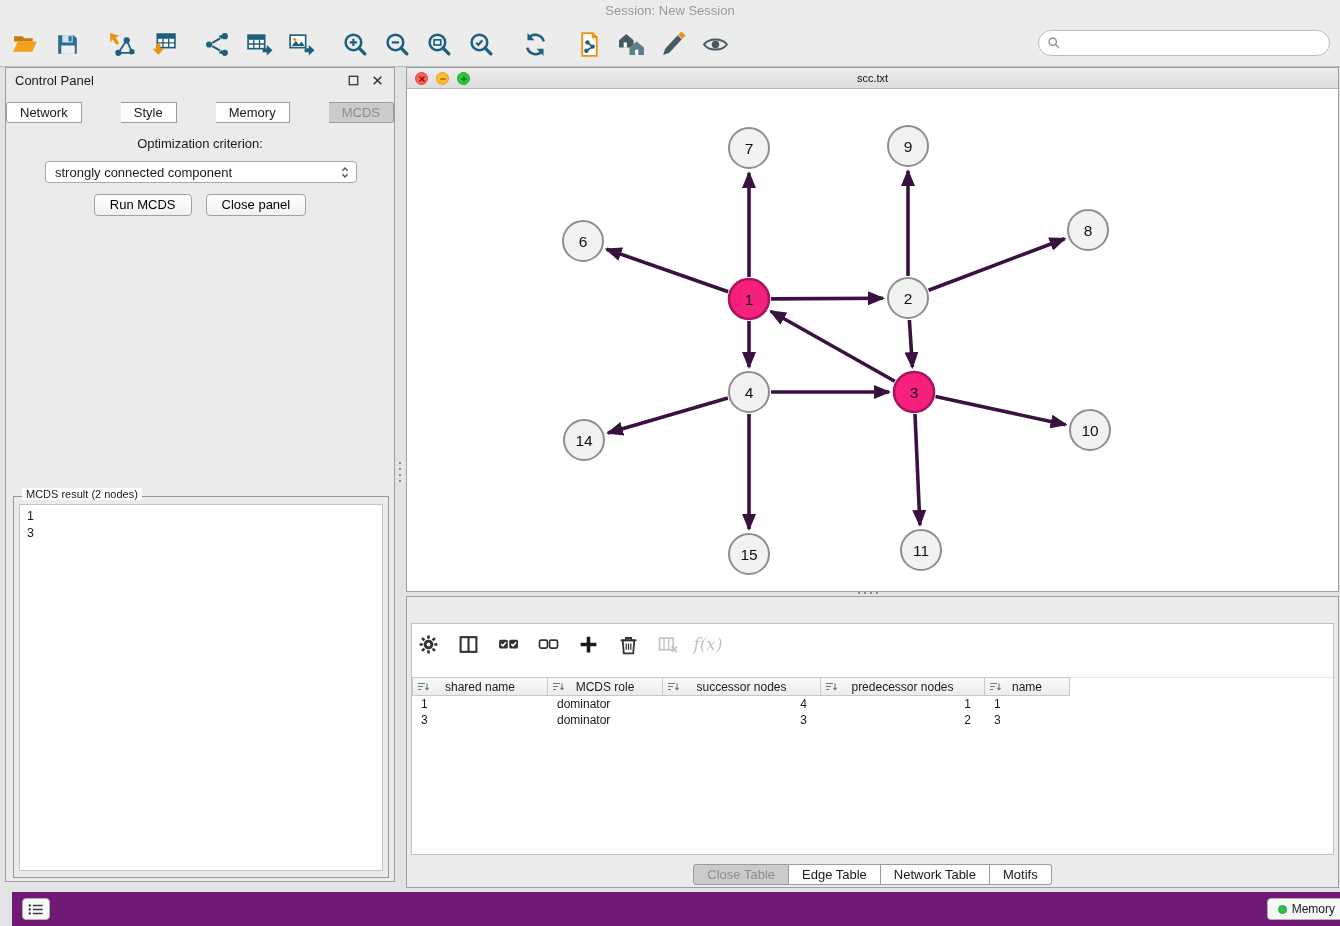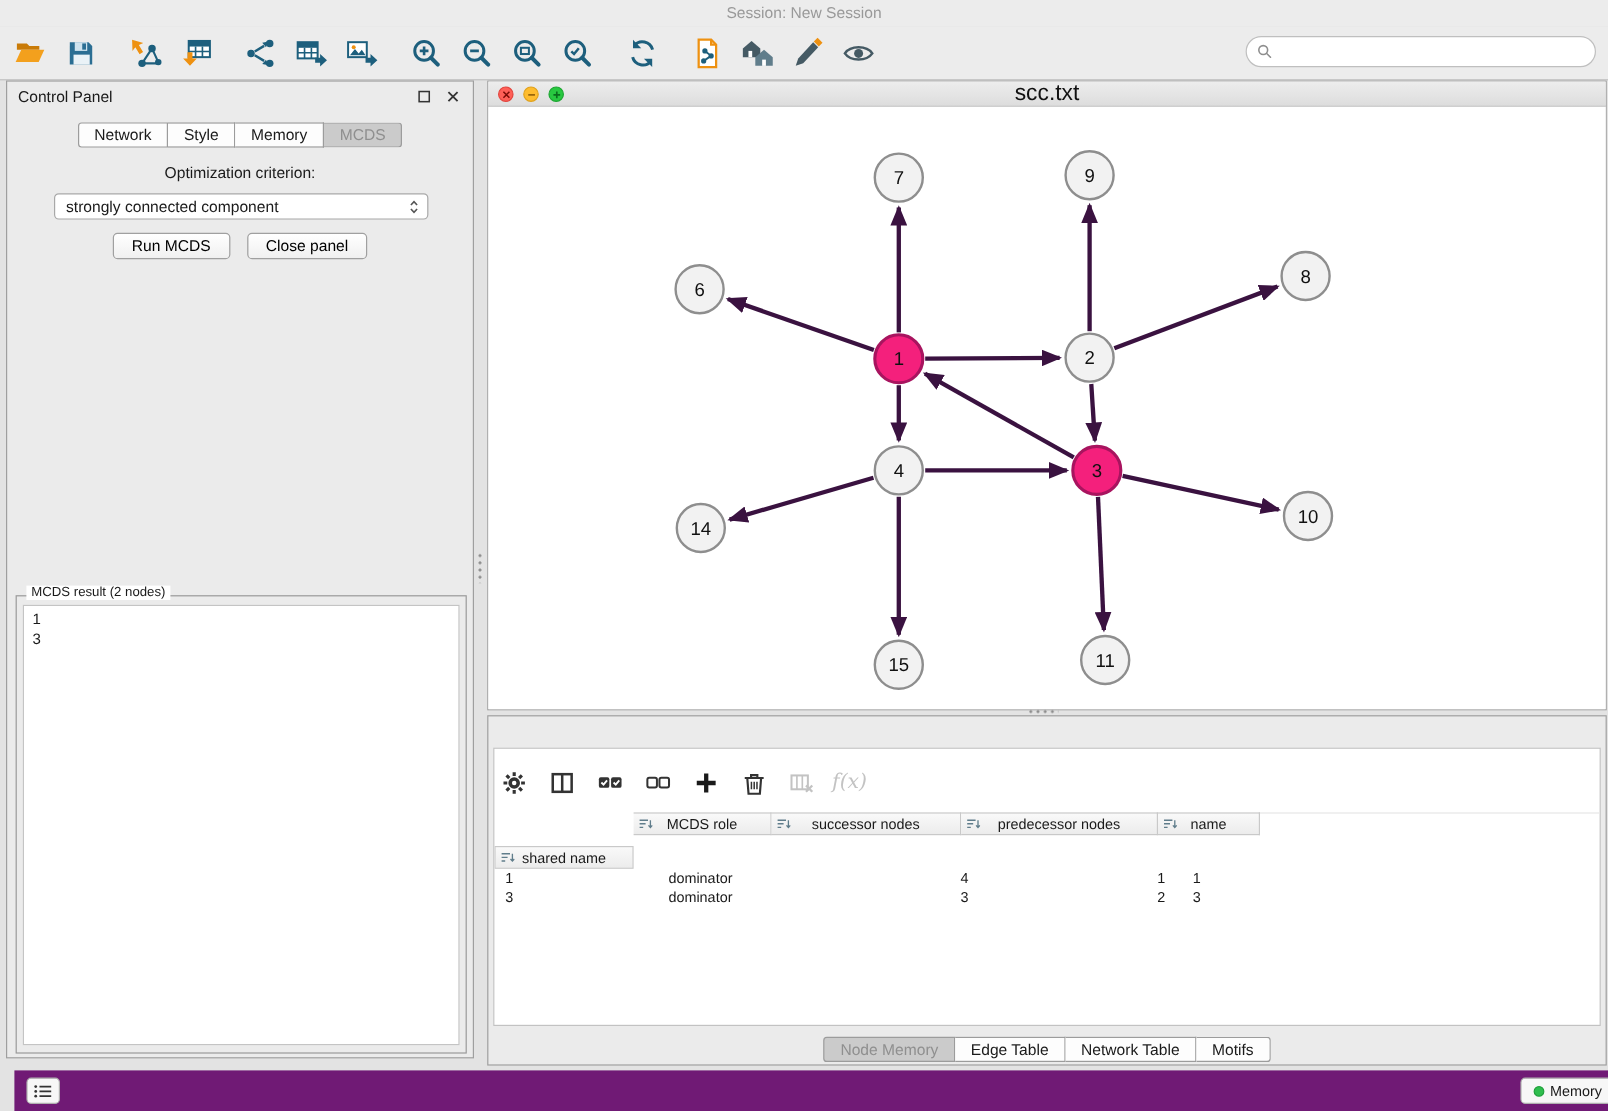--- a/index.html
+++ b/index.html
@@ -13,55 +13,55 @@
   .tb-btn.gap{margin-left:12px}
   .tb-btn svg{width:27px;height:27px}
   .search-box{position:absolute;right:10px;top:8px;width:292px;height:26px;background:#fff;border:1px solid #bfbfbf;border-radius:13px;display:flex;align-items:center;padding:0 8px;gap:5px}
   .search-box input{border:none;outline:none;flex:1;font-size:12px;background:transparent}
 
   
   .panel{position:absolute;background:#ebebeb;border:1px solid #9f9f9f}
   .panel-header{height:25px;display:flex;align-items:center;padding:0 9px;font-size:13px}
   .panel-header .spacer{flex:1}
   .hdr-btn{width:16px;height:16px;display:flex;align-items:center;justify-content:center;margin-left:8px;cursor:pointer}
-  .tabs{display:flex;justify-content:center}
+  .tabs{display:flex;justify-content:space-between}
   .tab{height:21px;line-height:19px;padding:0 13px;background:#fdfdfd;border:1px solid #9c9c9c;border-left:none;font-size:13px;cursor:pointer;white-space:nowrap}
   .tab:first-child{border-left:1px solid #9c9c9c;border-radius:3px 0 0 3px}
   .tab:last-child{border-radius:0 3px 3px 0}
   .tab.active{background:#cbcbcb;color:#8f8f8f}
 
   
   #control-panel{left:5px;top:67px;width:390px;height:815px}
   #cp-tabs{margin-top:9px}
   .cp-label{position:absolute;top:68px;left:0;width:100%;text-align:center;font-size:13px}
   .cp-select{position:absolute;left:39px;top:93px;width:312px;height:22px;background:#fff;border:1px solid #a8a8a8;border-radius:4px;display:flex;align-items:center;padding:0 5px 0 9px;font-size:13px;cursor:pointer}
   .cp-select .grow{flex:1;overflow:hidden;white-space:nowrap}
   .cp-buttons{position:absolute;top:126px;left:0;width:100%;display:flex;justify-content:center;gap:14px}
   .btn{height:22px;padding:0 15px;background:linear-gradient(#ffffff,#f0f0f0);border:1px solid #a0a0a0;border-radius:4px;font-size:13px;line-height:20px;cursor:pointer;font-family:"Liberation Sans",sans-serif}
   .groupbox{position:absolute;left:7px;top:428px;width:376px;height:382px;border:1px solid #9a9a9a}
   .groupbox .gb-title{position:absolute;top:-9px;left:8px;background:#ffffff;padding:0 4px;font-size:11px}
   .gb-list{position:absolute;left:5px;right:5px;top:7px;bottom:6px;background:#fff;border:1px solid #c4c4c4;padding:3px 0;overflow:hidden}
   .result-item{font-size:12.5px;line-height:17px;padding:0 7px}
 
   
   #network-window{left:406px;top:67px;width:933px;height:525px;background:#fff;border:1px solid #9f9f9f}
-  .nw-titlebar{height:21px;background:linear-gradient(#ededed,#dddddd);border-bottom:1px solid #b6b6b6;position:relative;text-align:center;line-height:20px;font-size:19px;color:#111}
+  .nw-titlebar{height:21px;background:linear-gradient(#ededed,#dddddd);border-bottom:1px solid #b6b6b6;position:relative;text-align:center;line-height:20px;font-size:11px;color:#111}
   .traffic{position:absolute;left:8px;top:4px;display:flex;gap:8px}
   .tl{width:13px;height:13px;border-radius:50%;cursor:pointer;display:flex;align-items:center;justify-content:center}
   .tl svg{width:8px;height:8px}
   .tl.red{background:#ff5f57;border:1px solid #e2463f}
   .tl.yellow{background:#febc2e;border:1px solid #e0a21d}
   .tl.green{background:#28c840;border:1px solid #1ea733}
   #graph-canvas{position:absolute;left:0;top:21px;right:0;bottom:0;background:#fff}
   #graph-svg{width:100%;height:100%;display:block}
 
   
   #table-panel{left:406px;top:596px;width:933px;height:292px}
   .tp-content{position:absolute;left:4px;top:26px;right:4px;height:232px;background:#fff;border:1px solid #c2c2c2;overflow:hidden}
-  .tp-toolbar{height:40px;display:flex;align-items:flex-end;padding-left:4px;gap:16px}
+  .tp-toolbar{height:40px;display:flex;align-items:center;padding-left:4px;gap:16px}
   .tp-btn{width:24px;height:24px;display:flex;align-items:center;justify-content:center;cursor:pointer}
   .tp-btn svg{width:21px;height:21px}
   .fx{font-family:"DejaVu Serif",serif;font-style:italic;font-size:17px;color:#c3c3c3}
   .tbl-header{display:flex;margin-top:13px}
   .th{position:relative;height:19px;background:linear-gradient(#f9f9f9,#ececec);border:1px solid #c9c9c9;border-left:none;display:flex;align-items:center;justify-content:center;font-size:12px;cursor:pointer}
   .th:first-child{border-left:1px solid #c9c9c9}
   .th .sort-ic{position:absolute;left:4px;top:3px}
   .th-filler{flex:1;height:19px;border-top:1px solid #e6e6e6}
   .tr{display:flex;height:16px;align-items:center;cursor:pointer}
   .td{font-size:12px;height:16px;line-height:16px;overflow:hidden;white-space:nowrap}
@@ -405,21 +405,21 @@
             <rect x="1.5" y="4" width="13" height="11" fill="none" stroke="#c3c3c3" stroke-width="1.6"></rect>
             <path d="M5.8 4v11M10.1 4v11" stroke="#c3c3c3" stroke-width="1.3"></path>
             <path d="M13 12l5 5M18 12l-5 5" stroke="#c3c3c3" stroke-width="1.8"></path>
           </svg>
         </div>
         <div class="tp-btn disabled">
           <span class="fx">f(x)</span>
         </div>
       </div>
     <div class="tbl-header" id="tbl-header">
-        <div class="th" style="width: 116px; margin-top: 28px;">
+        <div class="th" style="width: 136px;">
           <svg class="sort-ic" viewBox="0 0 12 12" width="12" height="12">
             <path d="M1 2.5h7M1 5.5h5M1 8.5h3" stroke="#607D8B" stroke-width="1.2"></path>
             <path d="M10 2.5v6M8.4 6.8L10 8.6l1.6-1.8" fill="none" stroke="#607D8B" stroke-width="1.1"></path>
           </svg>
           <span class="th-label">shared name</span>
         </div>
         <div class="th" style="width: 115px;">
           <svg class="sort-ic" viewBox="0 0 12 12" width="12" height="12">
             <path d="M1 2.5h7M1 5.5h5M1 8.5h3" stroke="#607D8B" stroke-width="1.2"></path>
             <path d="M10 2.5v6M8.4 6.8L10 8.6l1.6-1.8" fill="none" stroke="#607D8B" stroke-width="1.1"></path>
@@ -460,21 +460,21 @@
         <div class="tr">
           <div class="td left" style="width: 136px;">3</div>
           <div class="td left" style="width: 115px;">dominator</div>
           <div class="td right" style="width: 158px;">3</div>
           <div class="td right" style="width: 164px;">2</div>
           <div class="td left" style="width: 85px;">3</div>
         </div>
       </div>
   </div>
   <div class="tp-tabs" id="table-tabs">
-      <div class="tab active">Node Memory</div>
+      <div class="tab active">Close Table</div>
       <div class="tab">Edge Table</div>
       <div class="tab">Network Table</div>
       <div class="tab">Motifs</div>
     </div>
 </div>
 
 <div class="statusbar">
   <div class="sb-btn" id="sb-list">
     <svg viewBox="0 0 18 14" width="16" height="13">
       <circle cx="2" cy="2.5" r="1.3" fill="#333"></circle>

